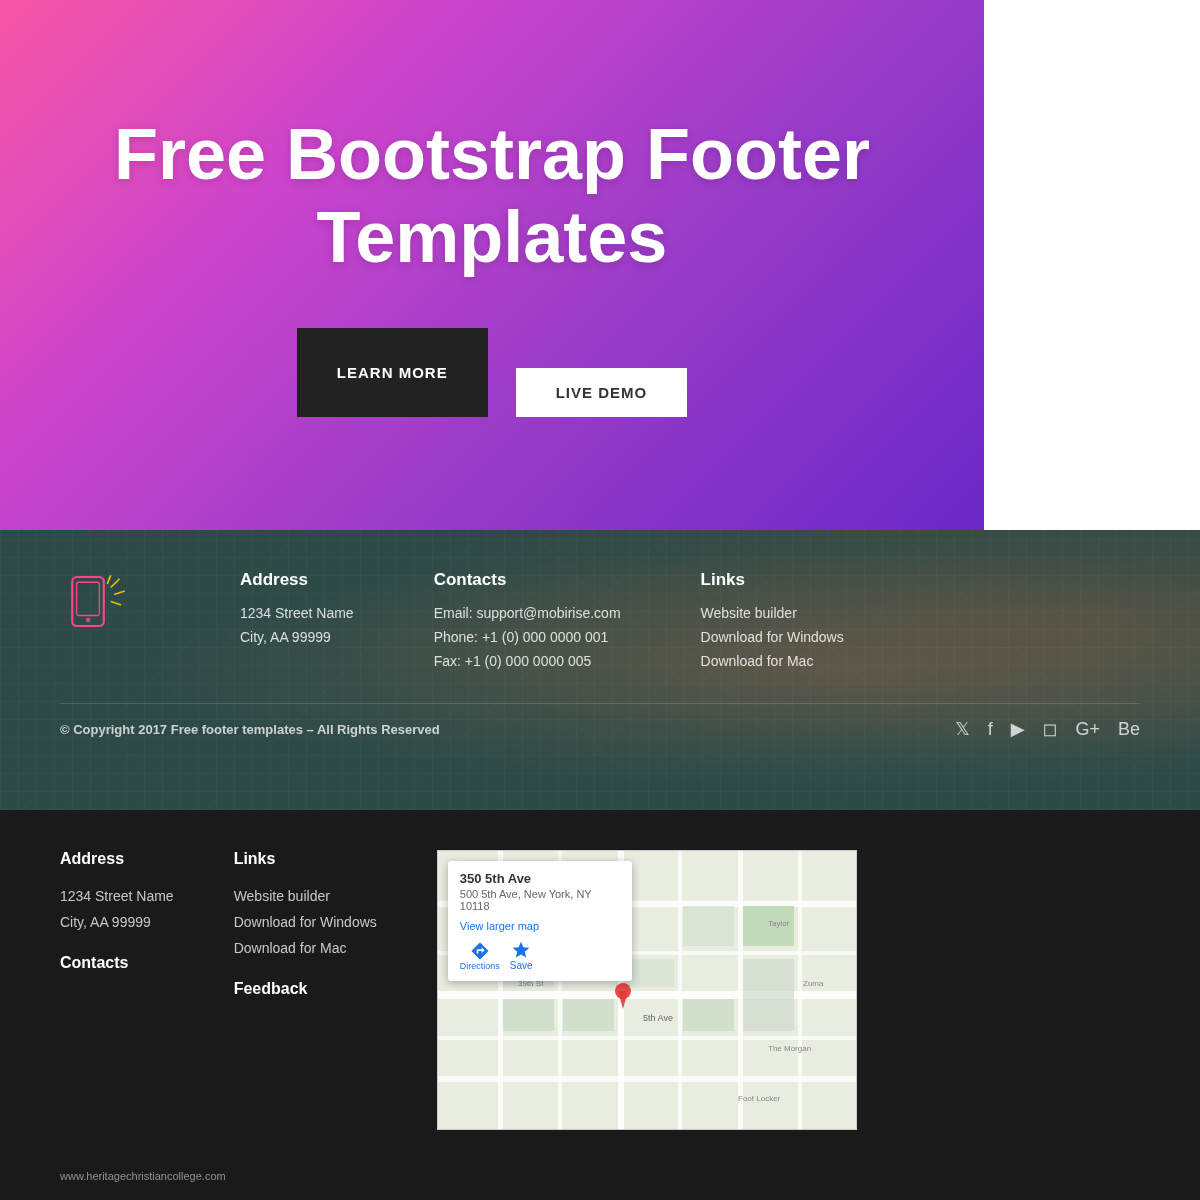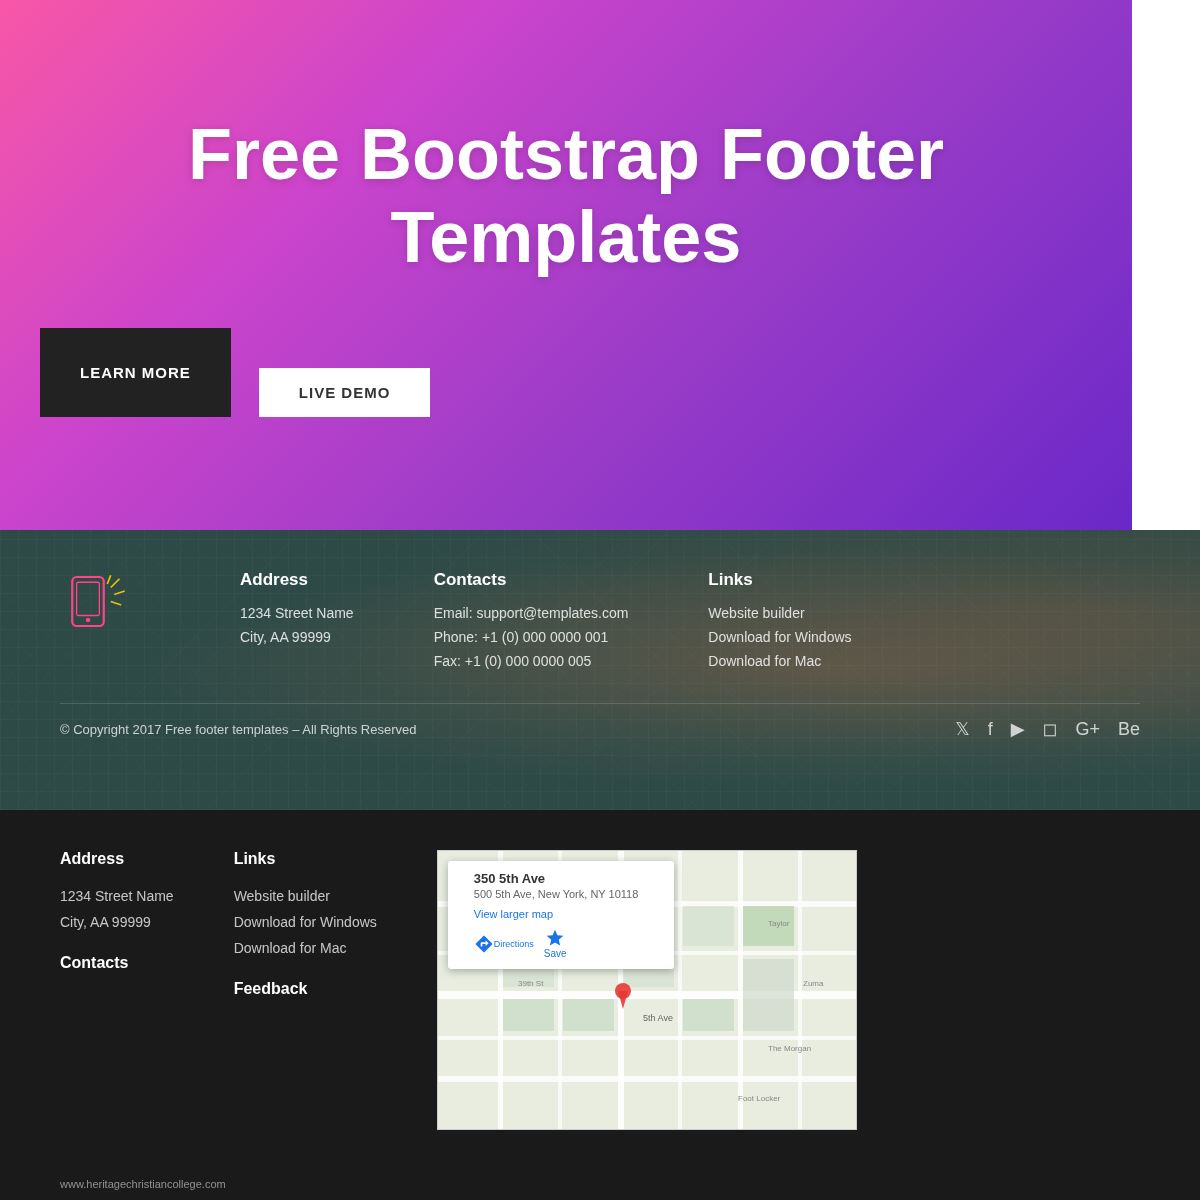--- a/index.html
+++ b/index.html
@@ -1,24 +1,25 @@
 <!DOCTYPE html>
 <html><head>
   <meta charset="utf-8">
   <style>
     * { margin: 0; padding: 0; box-sizing: border-box; }
     body { width: 1200px; height: 1200px; overflow: hidden; font-family: Arial, sans-serif; }
 
     
     .hero {
-      width: 1132px;
+      width: 984px;
       height: 530px;
       background: linear-gradient(135deg, #f857a6 0%, #cc44cc 30%, #9b3cc8 60%, #6a28c8 100%);
       display: flex;
       flex-direction: column;
+      align-items: center;
       justify-content: center;
       text-align: center;
       padding: 40px;
     }
 
     .hero-title {
       color: white;
       font-size: 72px;
       font-weight: bold;
       line-height: 1.15;
@@ -126,20 +127,21 @@
       display: flex;
       justify-content: space-between;
       align-items: center;
       padding-top: 14px;
       border-top: 1px solid rgba(255,255,255,0.15);
     }
 
     .footer-copyright {
       color: rgba(255,255,255,0.75);
       font-size: 13px;
+      font-weight: bold;
     }
 
     .footer-social {
       display: flex;
       gap: 18px;
       align-items: center;
     }
 
     .social-icon {
       color: rgba(255,255,255,0.75);
@@ -195,23 +197,23 @@
       background-color: #e8ede8;
     }
 
     .map-popup {
       position: absolute;
       top: 10px;
       left: 10px;
       background: white;
       border-radius: 3px;
       box-shadow: 0 2px 8px rgba(0,0,0,0.3);
-      padding: 10px 26px;
+      padding: 10px 12px;
       font-size: 12px;
-      width: 226px;
+      width: 184px;
     }
 
     .map-popup-title {
       font-weight: bold;
       font-size: 13px;
       color: #333;
       margin-bottom: 2px;
     }
 
     .map-popup-addr {
@@ -221,21 +223,21 @@
     }
 
     .map-popup-actions {
       display: flex;
       gap: 10px;
       align-items: center;
     }
 
     .map-popup-dir {
       display: flex;
-      flex-direction: row;
+      flex-direction: column;
       align-items: center;
       color: #1a73e8;
       font-size: 10px;
       cursor: pointer;
     }
 
     .map-popup-save {
       display: flex;
       flex-direction: column;
       align-items: center;
@@ -247,21 +249,21 @@
     .map-popup-link {
       color: #1a73e8;
       font-size: 11px;
       text-decoration: none;
       display: block;
       margin-bottom: 8px;
     }
 
     .website-url {
       position: absolute;
-      bottom: 10px;
+      bottom: 18px;
       left: 60px;
       color: rgba(255,255,255,0.5);
       font-size: 11px;
     }
   </style>
 </head>
 <body>
 
 <section class="hero">
   <h1 class="hero-title">Free Bootstrap Footer Templates</h1>
@@ -291,21 +293,21 @@
       </div>
 
       <div class="footer-col">
         <h4>Address</h4>
         <p>1234 Street Name</p>
         <p>City, AA 99999</p>
       </div>
 
       <div class="footer-col">
         <h4>Contacts</h4>
-        <p>Email: support@templates.com</p>
+        <p>Email: support@mobirise.com</p>
         <p>Phone: +1 (0) 000 0000 001</p>
         <p>Fax: +1 (0) 000 0000 005</p>
       </div>
 
       <div class="footer-col">
         <h4>Links</h4>
         <a href="#">Website builder</a>
         <a href="#">Download for Windows</a>
         <a href="#">Download for Mac</a>
       </div>

